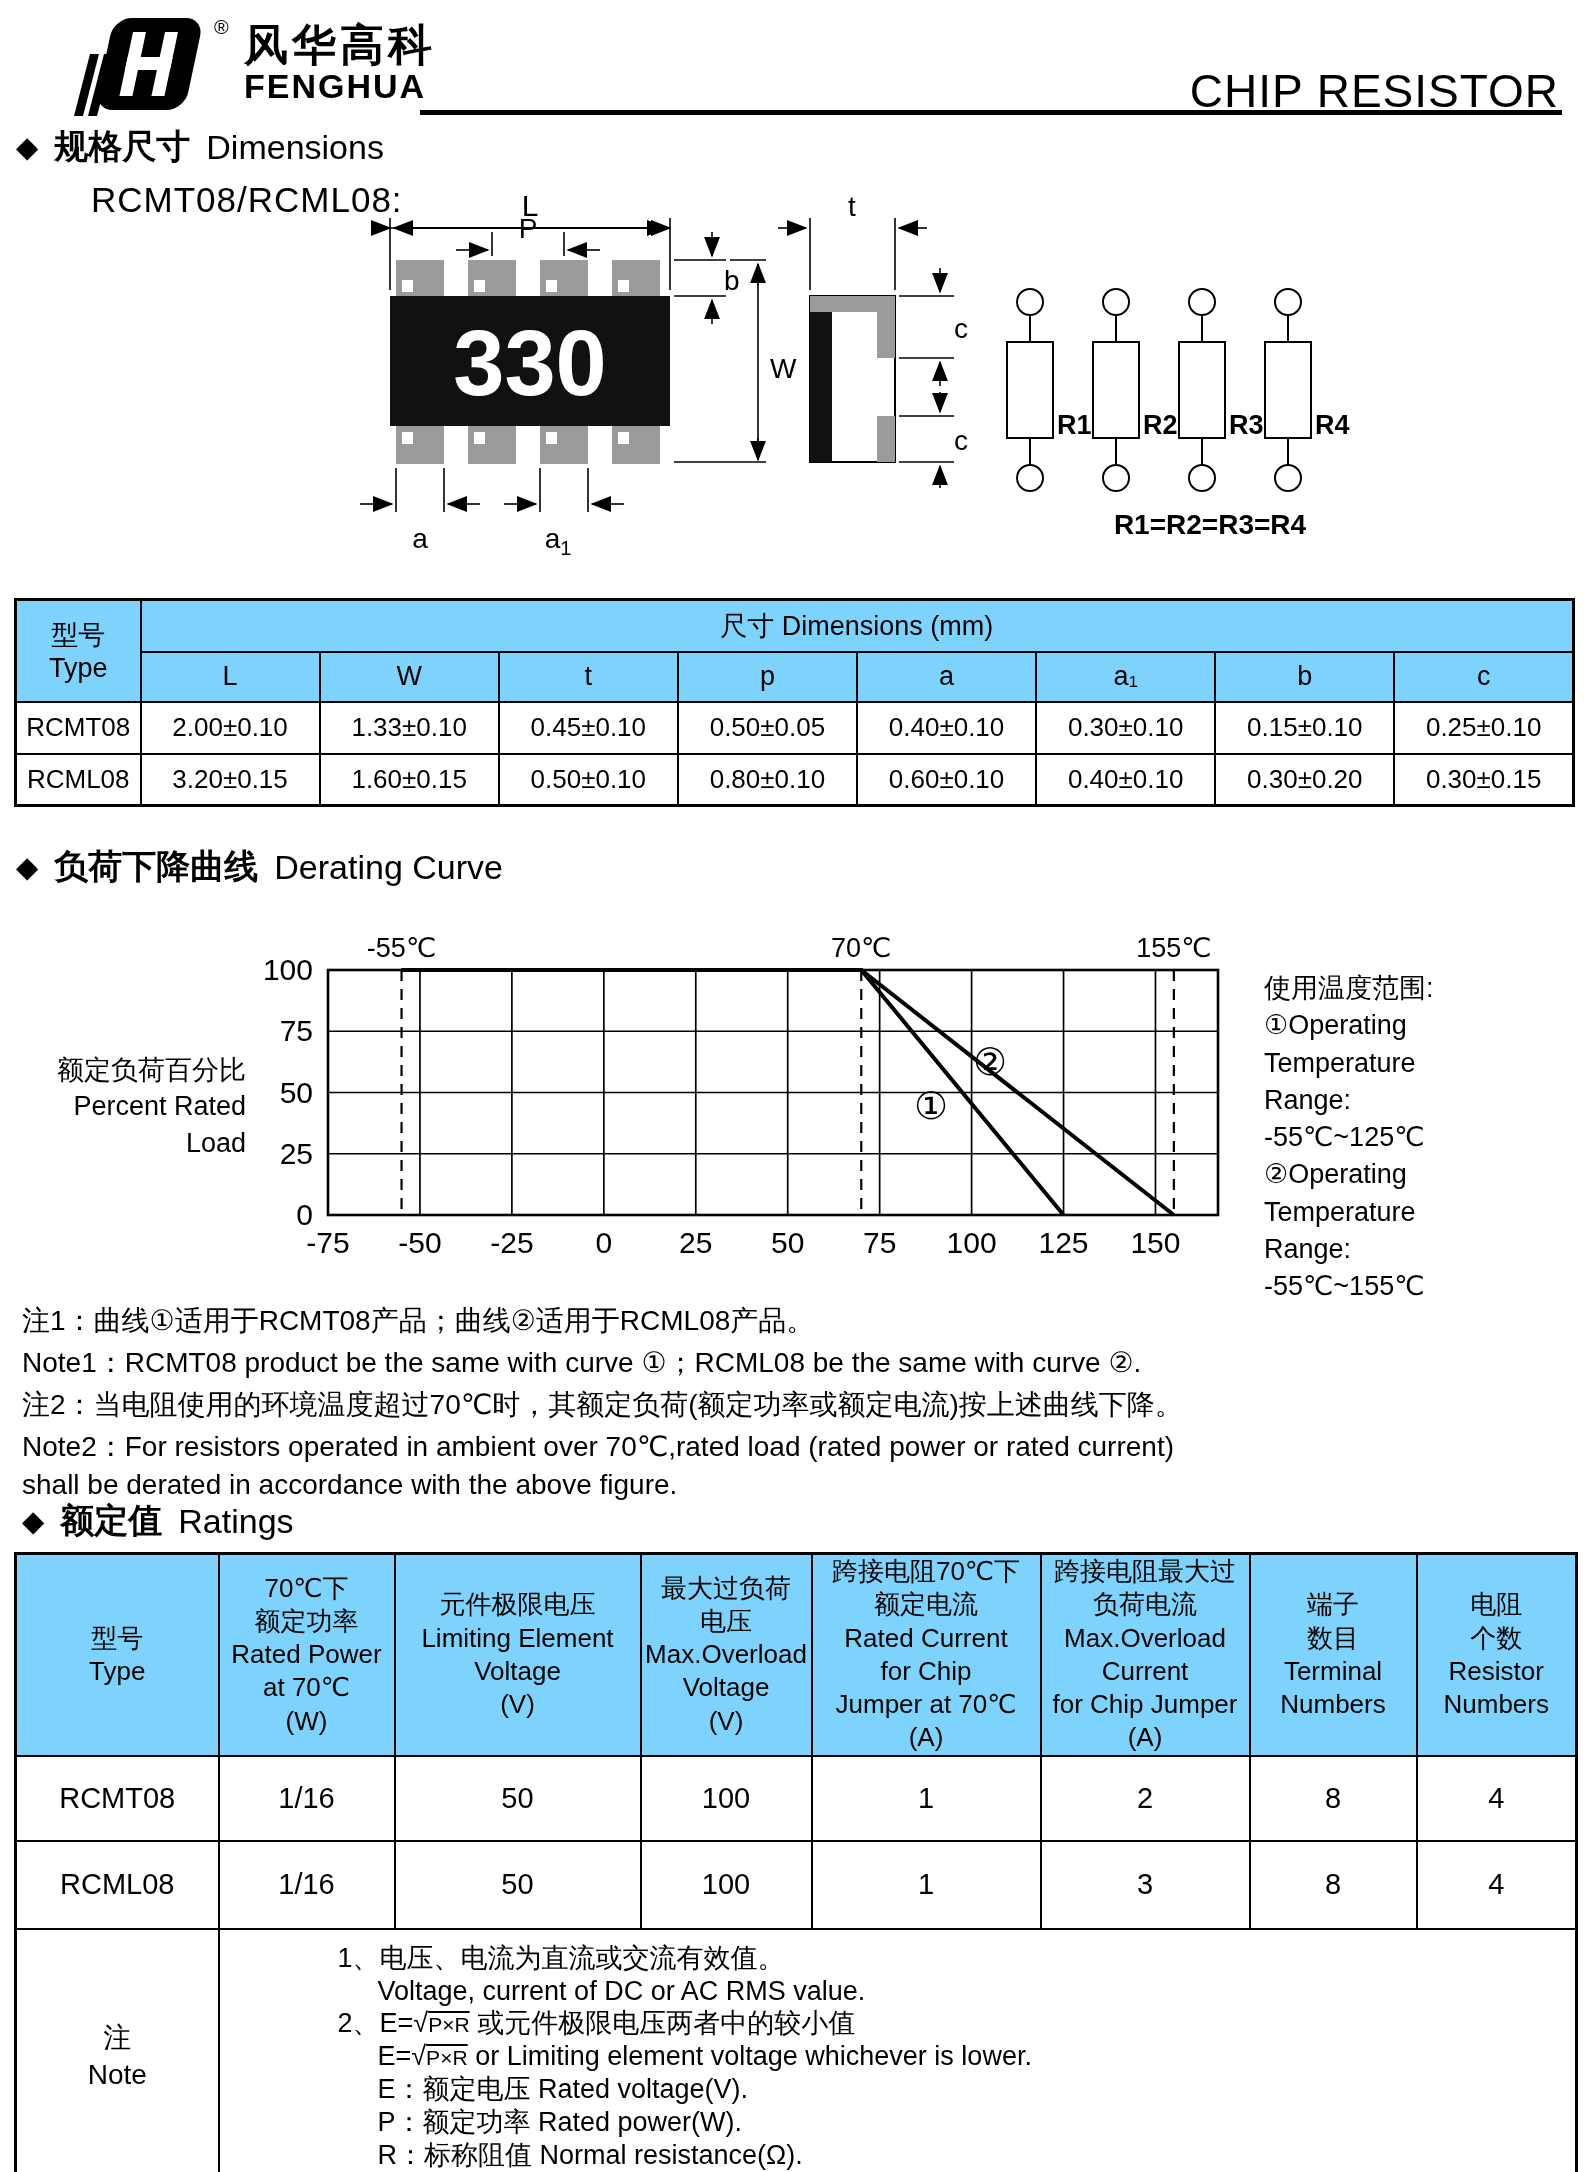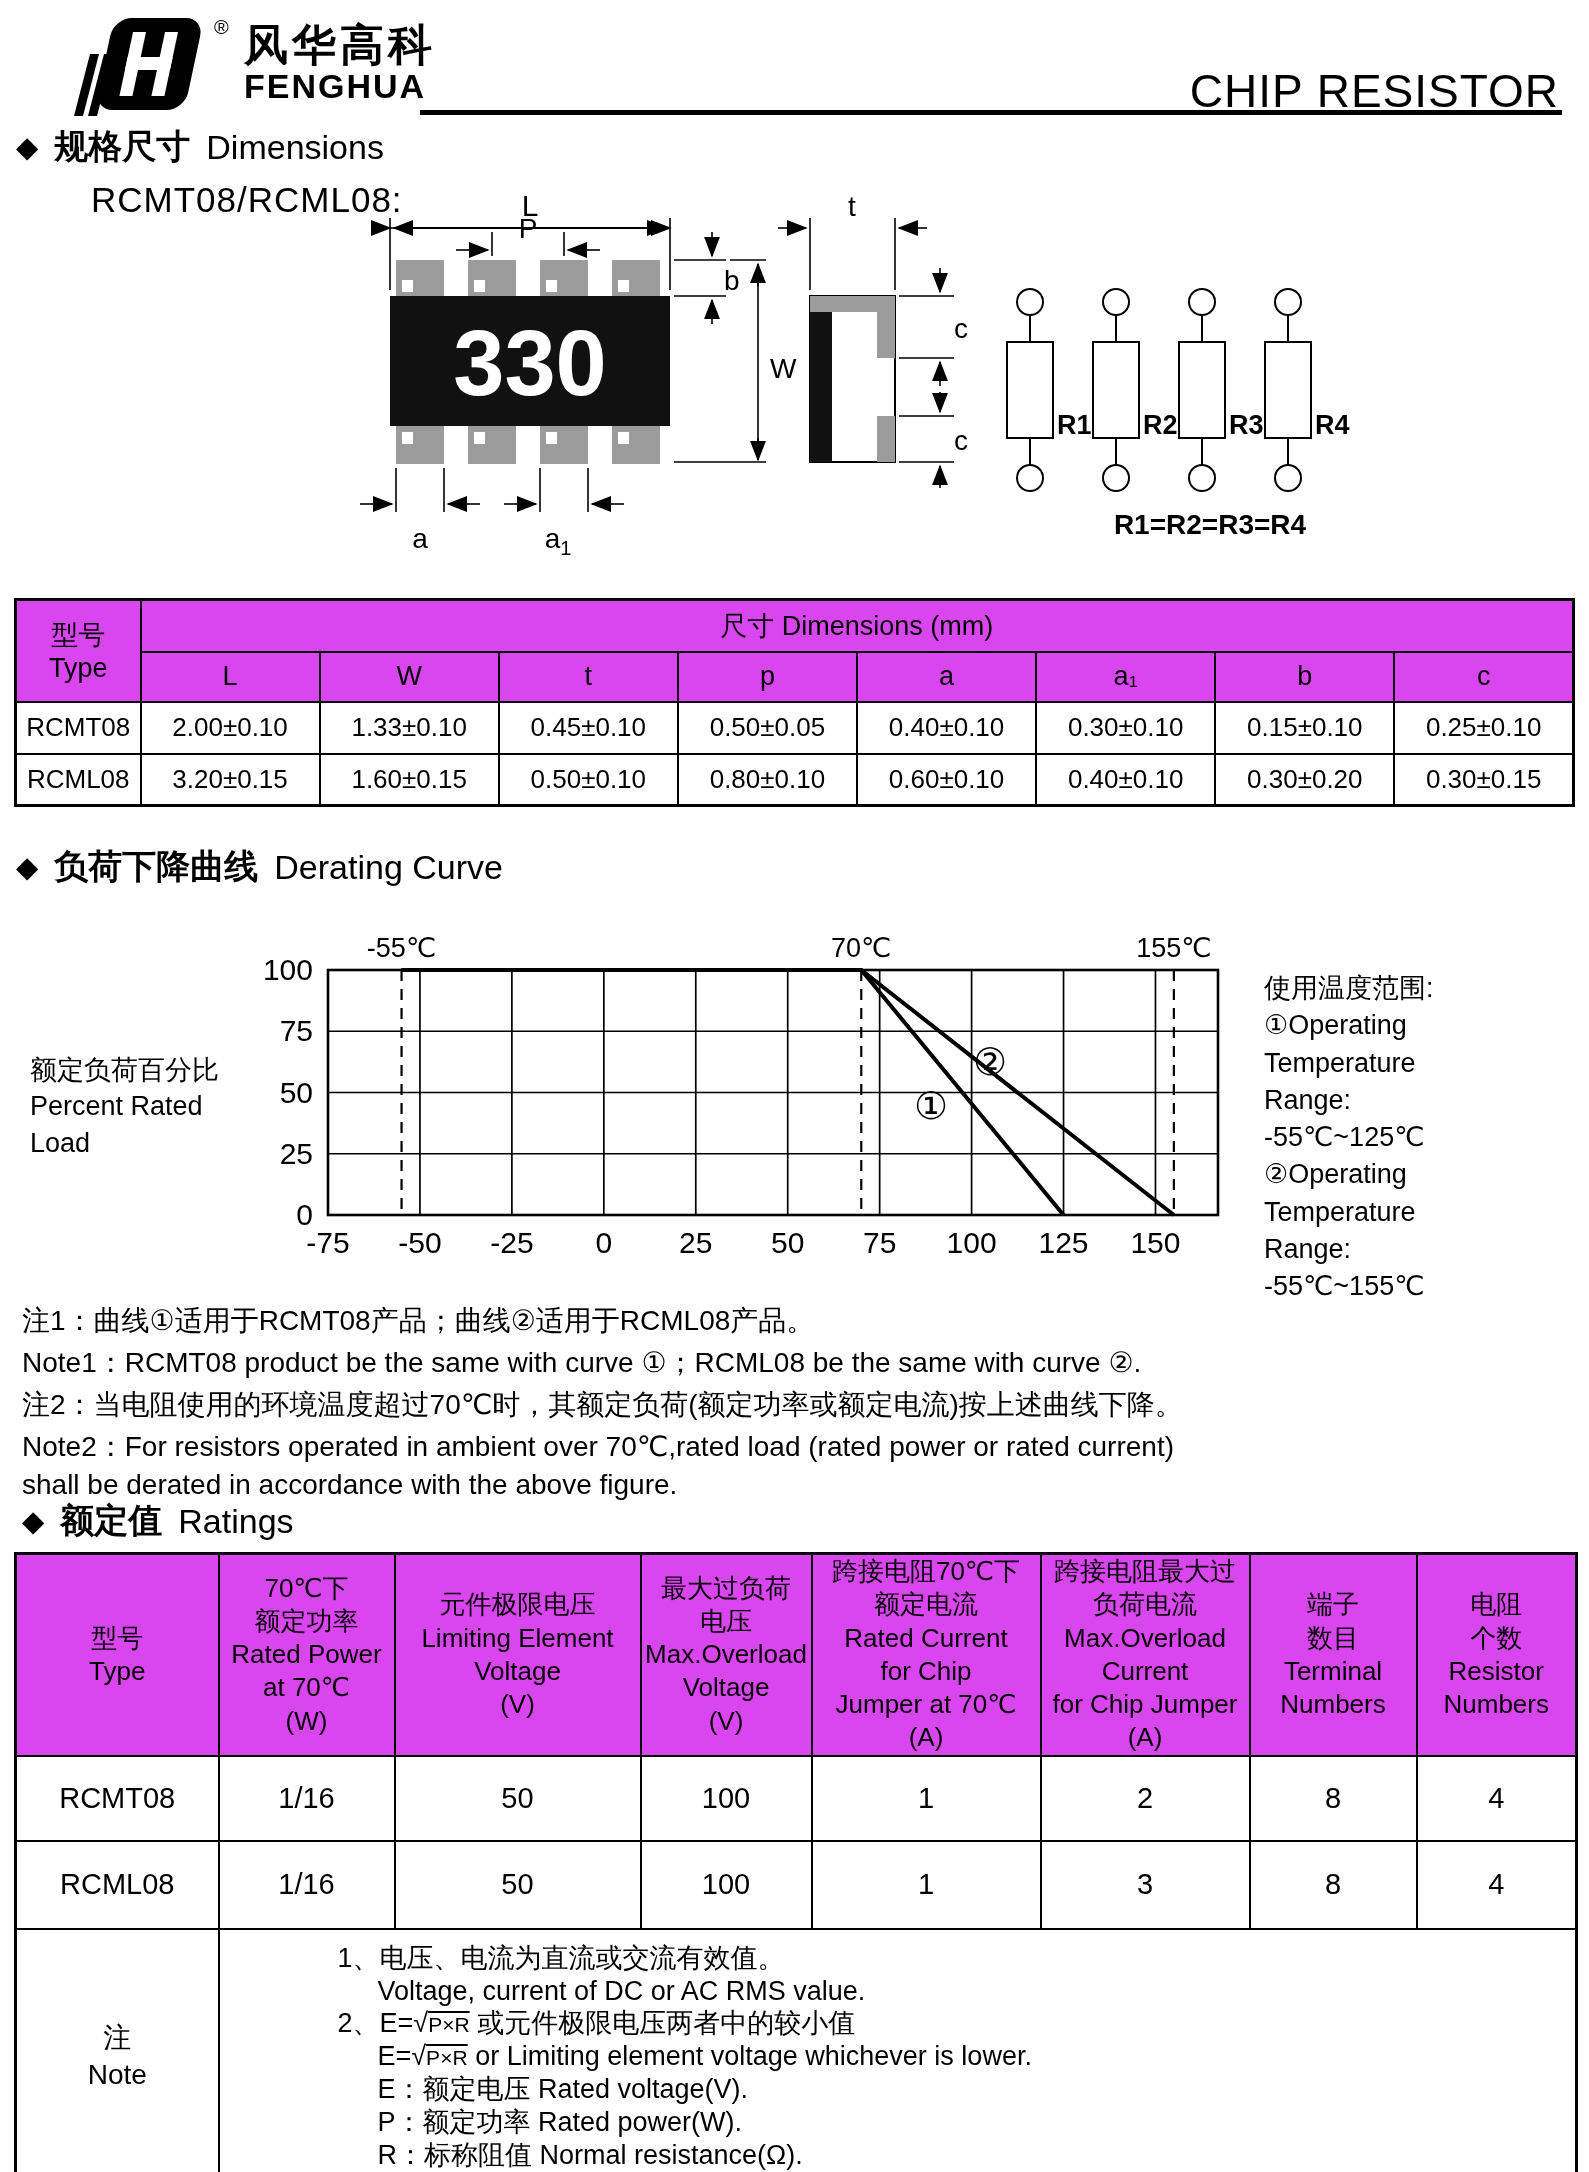--- a/index.html
+++ b/index.html
@@ -22,21 +22,21 @@
   .sec-title .cn{font-weight:bold}
   .sec1{top:124px;left:16px}
   .sec2{top:844px;left:16px}
   .sec3{top:1498px;left:22px}
   .subtitle{top:180px;left:91px;font-size:35px;letter-spacing:1px}
 
   
   table{border-collapse:collapse;table-layout:fixed}
   .dims-table,.ratings-table{border:3px solid #000;width:1561px}
   th,td{border:2px solid #000;text-align:center;vertical-align:middle;font-weight:normal}
-  .gray{background:#d946ef}
+  .gray{background:#7dd3fc}
   .pre{white-space:pre-line}
   .dims-table{top:598px;left:14px}
   .dims-table th{font-size:27px}
   .dims-table td{font-size:26px}
   .dims-table .rh1{height:52px}
   .dims-table .rh2{height:50px}
   .dims-table .rdata{height:52px}
 
   .ratings-table{top:1552px;left:14px}
   .ratings-table th{font-size:26px;line-height:1.28;height:196px}
@@ -44,21 +44,21 @@
   .ratings-table tr.r1 td{height:85px}
   .ratings-table tr.r2 td{height:88px}
   .note-label{font-size:28px;line-height:1.3}
   .note-cell{text-align:left}
   .note-content{font-size:27px;line-height:1.22;padding:12px 10px 12px 118px}
   .note-content .ind{padding-left:40px}
   .rad{text-decoration:overline;font-size:0.78em}
 
   
   .chart-svg{top:928px;left:232px}
-  .ylab{top:1052px;left:30px;width:216px;text-align:left;font-size:27px;line-height:1.35}
+  .ylab{top:1052px;left:30px;width:216px;text-align:right;font-size:27px;line-height:1.35}
   .xlab{top:1260px;left:505px;font-size:28px}
   .side-text{top:970px;left:1264px;width:320px;font-size:27px;line-height:1.38}
 
   .notes{top:1298px;left:18px;width:1556px;font-size:28px;line-height:1.36}
   .notes p{margin:4px}
 
   .drawing{top:166px;left:330px}
   svg text{font-family:"Liberation Sans","DejaVu Sans",sans-serif}
 </style>
 </head>

